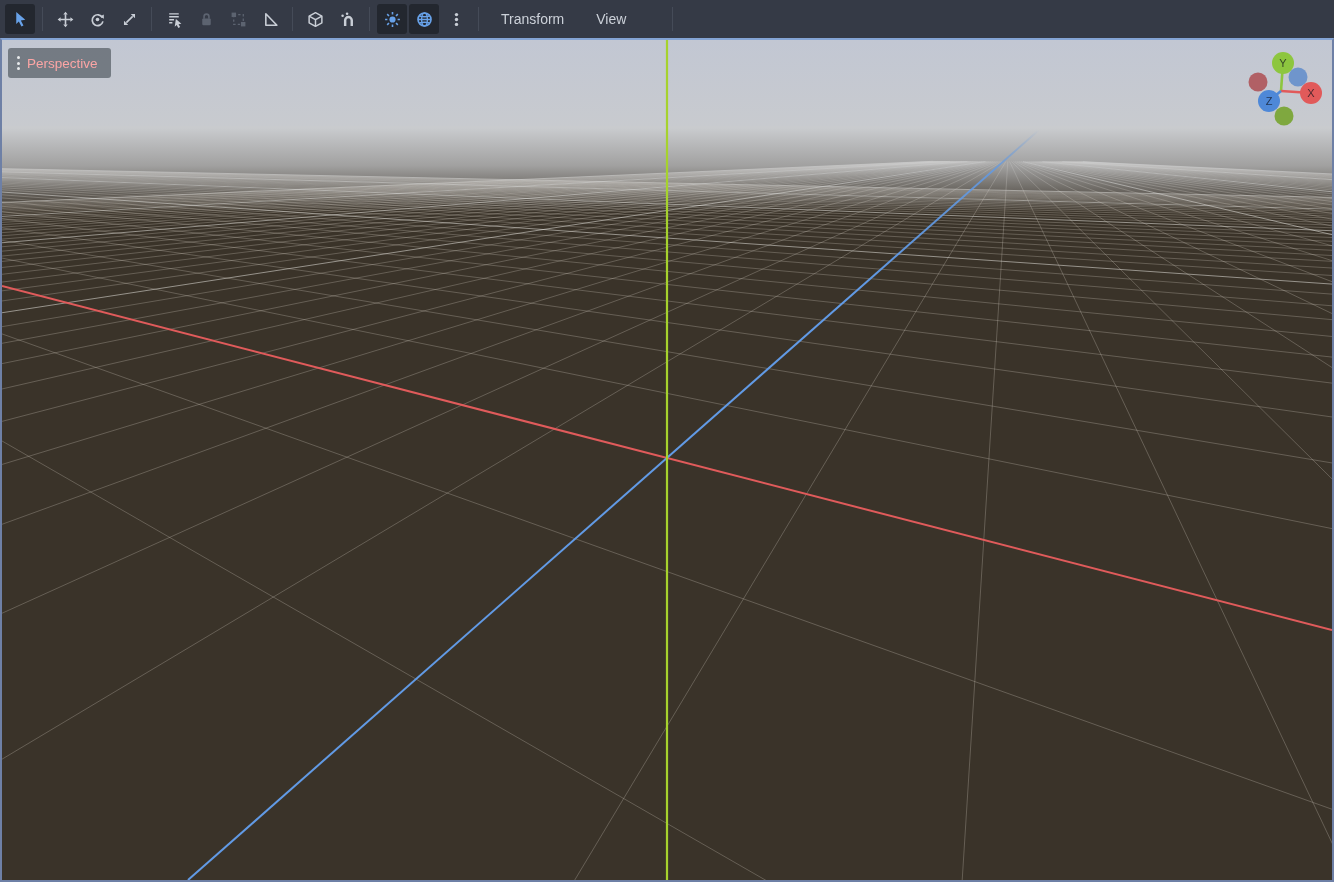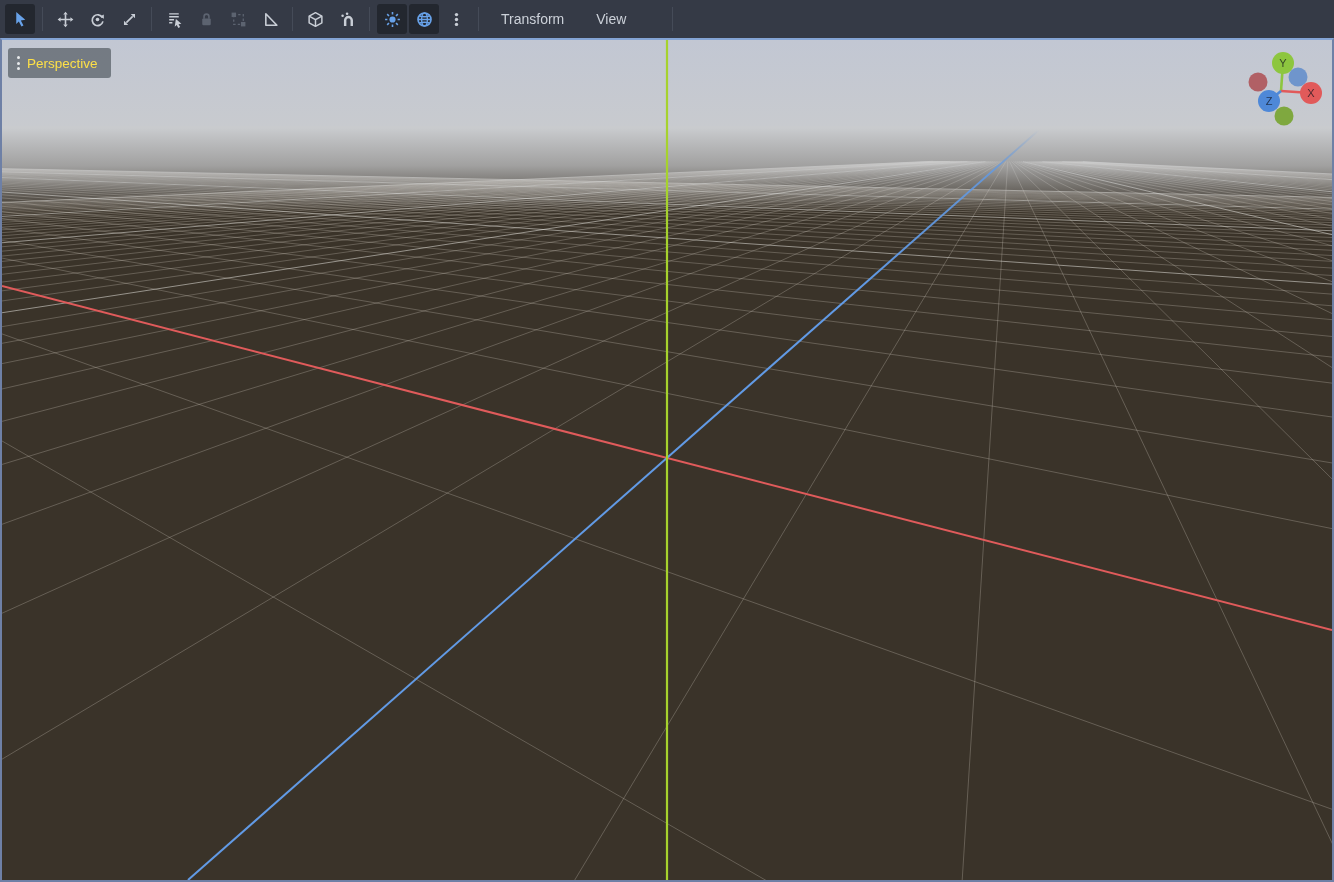--- a/index.html
+++ b/index.html
@@ -21,21 +21,21 @@
             color:#ccd1d9;font-size:14px;border-radius:3px;flex:0 0 auto;}
   .msep{width:1px;height:24px;background:#454b58;margin-left:30px;flex:0 0 auto;}
 
   
   .viewport{position:absolute;top:38px;left:0;width:1330px;height:840px;
             border:2px solid #6e80a6;border-top-color:#84a4d4;}
   .viewport svg.scene{display:block;}
 
   .chip{position:absolute;top:8px;left:6px;height:30px;display:flex;align-items:center;
         gap:7px;padding:0 13px 0 9px;border-radius:3px;
-        background:rgba(105,111,120,0.88);color:#fde047;font-size:13.5px;}
+        background:rgba(105,111,120,0.88);color:#fca5a5;font-size:13.5px;}
   .chip .cdots{display:flex;flex-direction:column;gap:2.5px;}
   .chip .cdots i{width:3px;height:3px;border-radius:50%;background:#e8eaec;display:block;}
 </style>
 </head>
 <body>
 
 <div class="app">
 
   <div class="toolbar">
 

